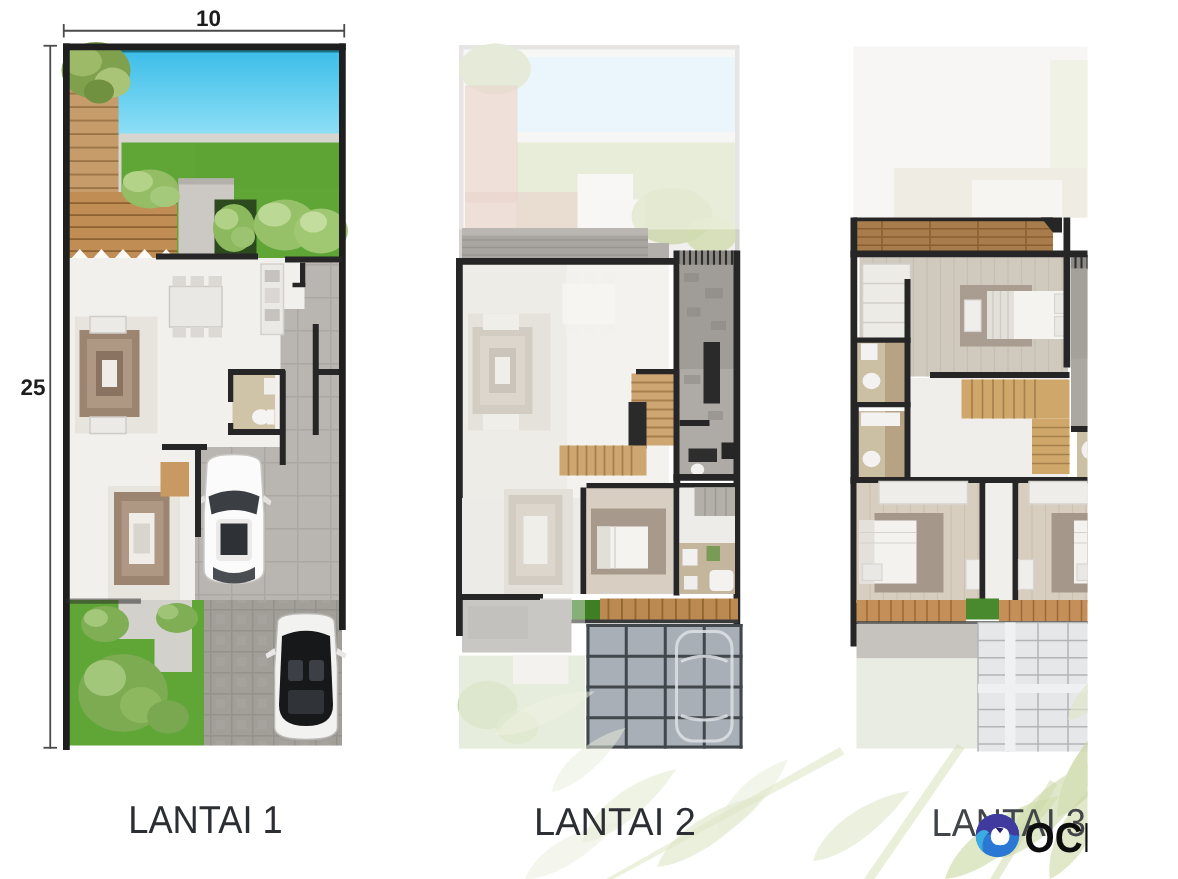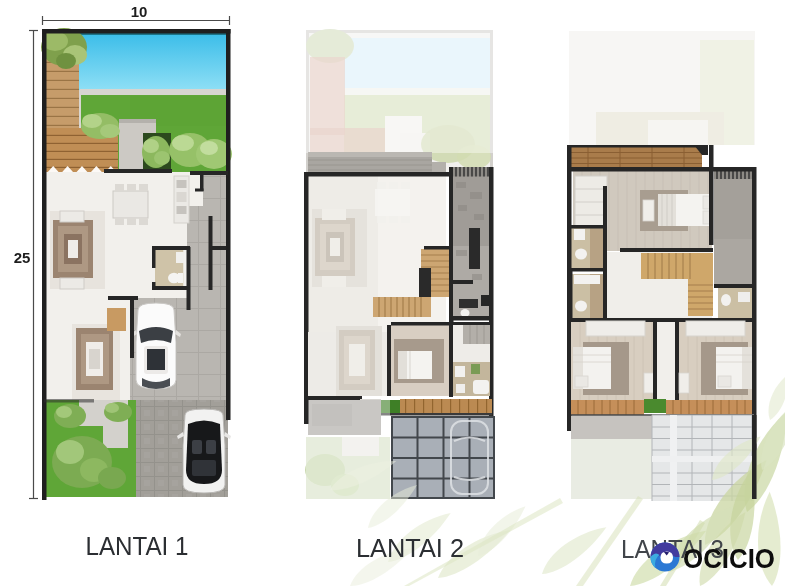--- a/index.html
+++ b/index.html
@@ -1,16 +1,16 @@
 <!DOCTYPE html>
 <html><head>
 <meta charset="utf-8">
 <style>
   html,body{margin:0;padding:0;background:#ffffff;}
-  #stage{position:relative;width:785px;height:586px;overflow:hidden;background:#ffffff;
+  #stage{position:relative;width:725px;height:586px;overflow:hidden;background:#ffffff;
     font-family:"Liberation Sans", sans-serif;}
   svg{position:absolute;top:0;left:0;}
 </style>
 </head>
 <body>
 <div id="stage">
 <svg width="785" height="586" viewBox="0 0 785 586">
 <defs>
   <linearGradient id="pool" x1="0" y1="0" x2="0" y2="1">
     <stop offset="0" stop-color="#3bbde9"></stop>

